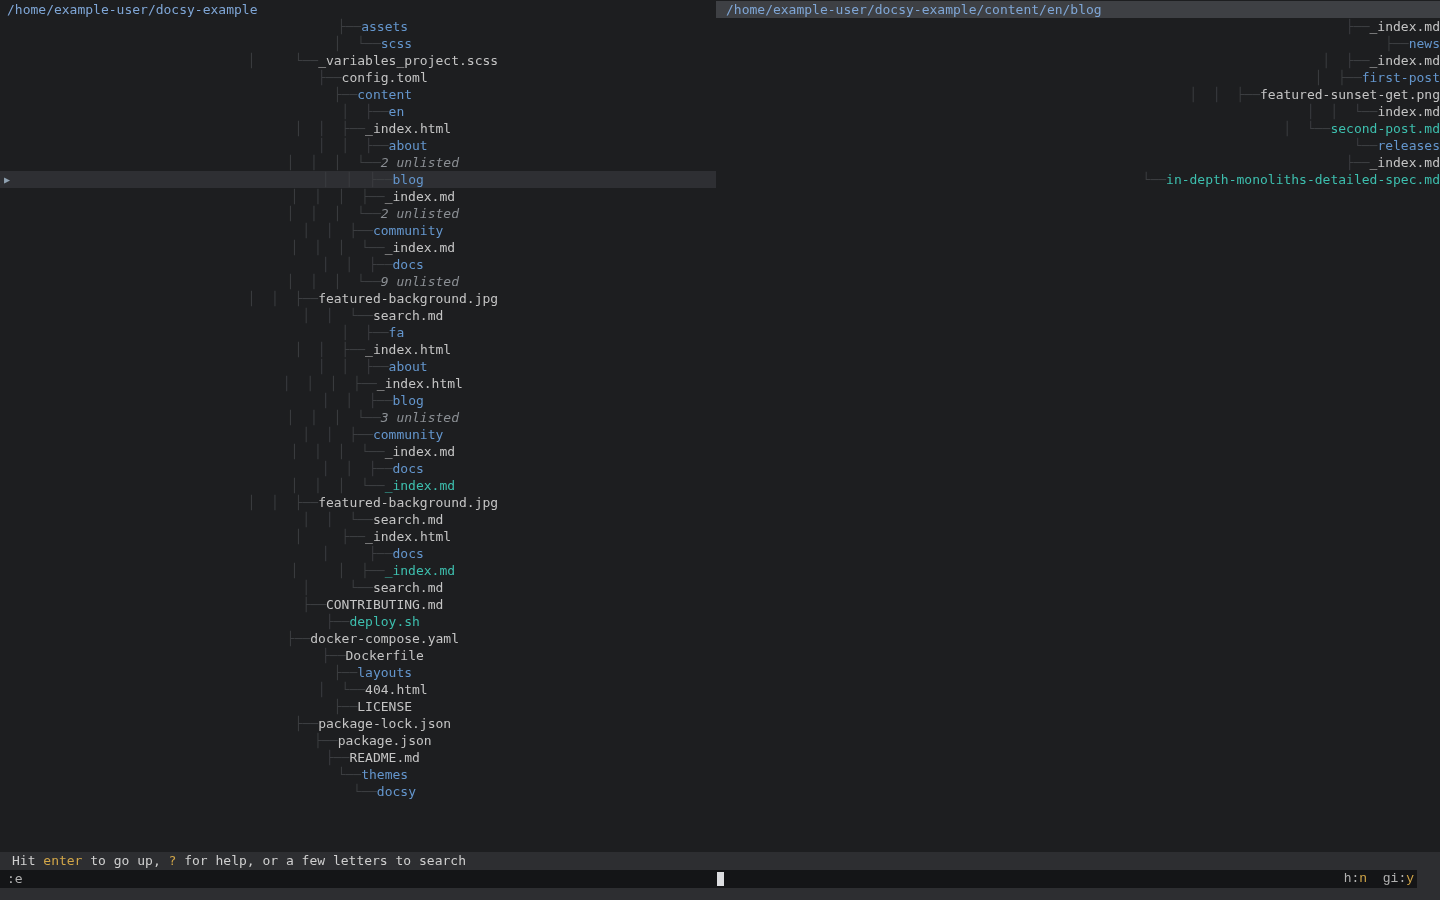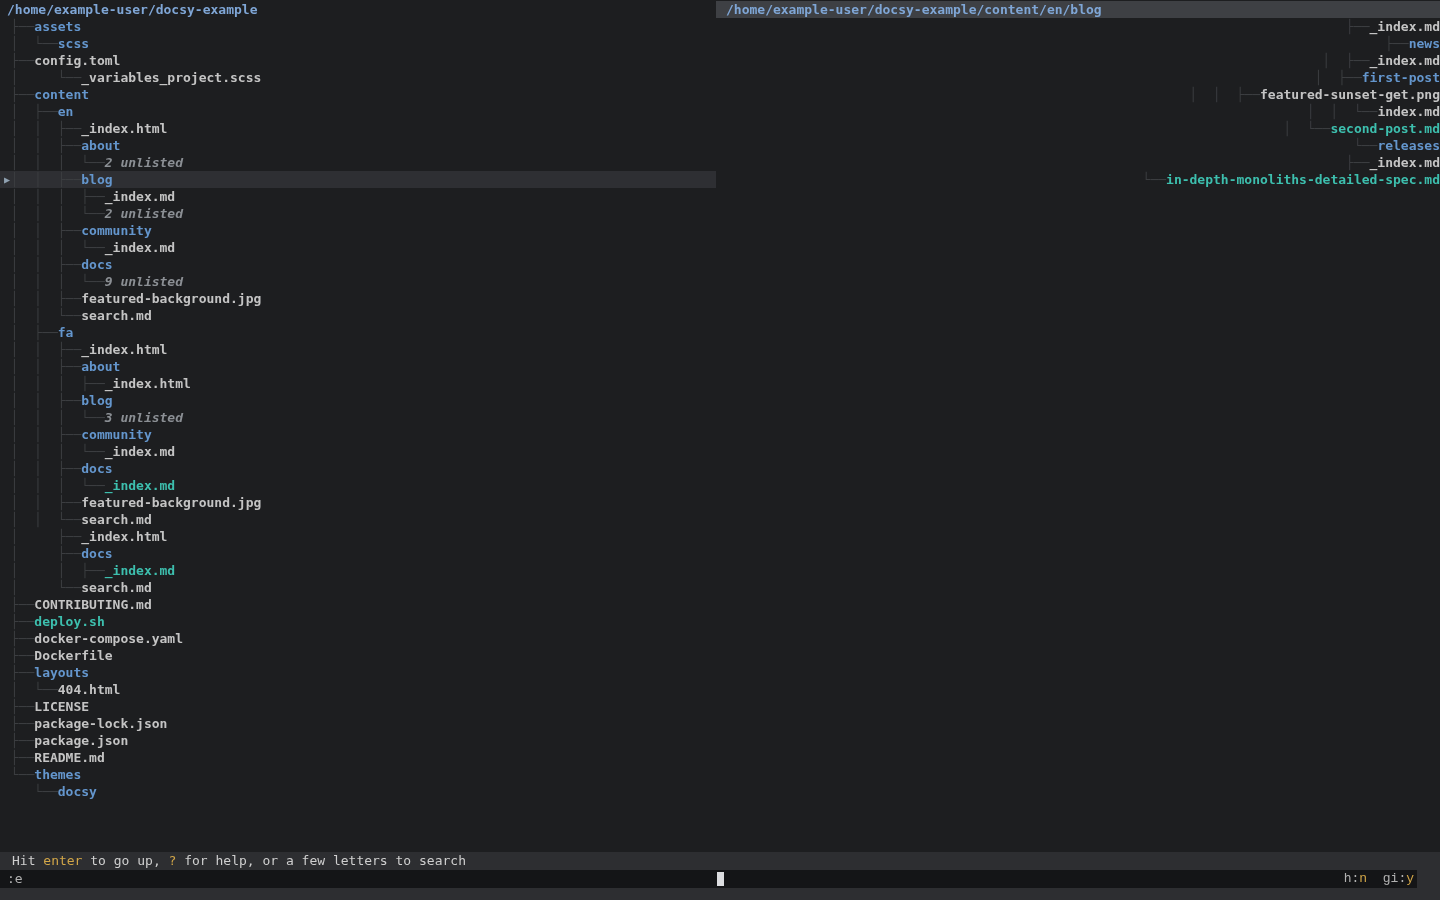--- a/index.html
+++ b/index.html
@@ -5,34 +5,34 @@
   * { margin:0; padding:0; box-sizing:border-box; }
   html,body { width:1440px; height:900px; overflow:hidden; }
   body {
     background: var(--background);
     font-family: "DejaVu Sans Mono", "Liberation Mono", monospace;
     font-size: 13px;
     line-height: 17px;
   }
   .screen { position:relative; width:1440px; height:900px; background:var(--background); }
 
-  .panel { position:absolute; top:0; overflow:hidden; padding-top:1px;font-weight:bold; }
+  .panel { position:absolute; top:0; overflow:hidden; padding-top:1px; }
   .panel.left  { left:0;   width:716px; height:852px; }
   .panel.right { left:716px; width:724px; height:852px; }
 
   .pane-header {
     height:17px; line-height:17px; white-space:pre;
     color: var(--path-color);
   }
   .panel.left  .pane-header { padding-left:7px; }
   .panel.right .pane-header { padding-left:10px; background: var(--focused-header-bg); }
 
   .tree { width:100%; }
   .row { position:relative; height:17px; line-height:17px; white-space:pre; width:100%; }
-  .panel.left  .row { padding-left:3px; }
+  .panel.left  .row { padding-left:22px;text-align:center; }
   .panel.right .row { padding-left:2px;text-align:right; }
   .row.selected { background: var(--selected-bg); }
 
   .pfx { color: var(--guide-color); }
   .name.dir      { color: var(--dir-color); }
   .name.file     { color: var(--file-color); }
   .name.new      { color: var(--new-color); }
   .name.unlisted { color: var(--unlisted-color); font-style: italic; }
 
   .marker {
@@ -65,22 +65,22 @@
 </head>
 <body>
 
 <div class="screen">
 
   <div class="panel left">
     <div class="pane-header">/home/example-user/docsy-example</div>
     <div class="tree">
         <div class="row"><span class="pfx"> ├──</span><span class="name dir">assets</span></div>
         <div class="row"><span class="pfx"> │  └──</span><span class="name dir">scss</span></div>
+        <div class="row"><span class="pfx"> │     └──</span><span class="name file">_variables_project.scss</span></div>
         <div class="row"><span class="pfx"> ├──</span><span class="name file">config.toml</span></div>
-        <div class="row"><span class="pfx"> │     └──</span><span class="name file">_variables_project.scss</span></div>
         <div class="row"><span class="pfx"> ├──</span><span class="name dir">content</span></div>
         <div class="row"><span class="pfx"> │  ├──</span><span class="name dir">en</span></div>
         <div class="row"><span class="pfx"> │  │  ├──</span><span class="name file">_index.html</span></div>
         <div class="row"><span class="pfx"> │  │  ├──</span><span class="name dir">about</span></div>
         <div class="row"><span class="pfx"> │  │  │  └──</span><span class="name unlisted">2 unlisted</span></div>
         <div class="row selected"><span class="marker">▶</span><span class="pfx"> │  │  ├──</span><span class="name dir">blog</span></div>
         <div class="row"><span class="pfx"> │  │  │  ├──</span><span class="name file">_index.md</span></div>
         <div class="row"><span class="pfx"> │  │  │  └──</span><span class="name unlisted">2 unlisted</span></div>
         <div class="row"><span class="pfx"> │  │  ├──</span><span class="name dir">community</span></div>
         <div class="row"><span class="pfx"> │  │  │  └──</span><span class="name file">_index.md</span></div>

